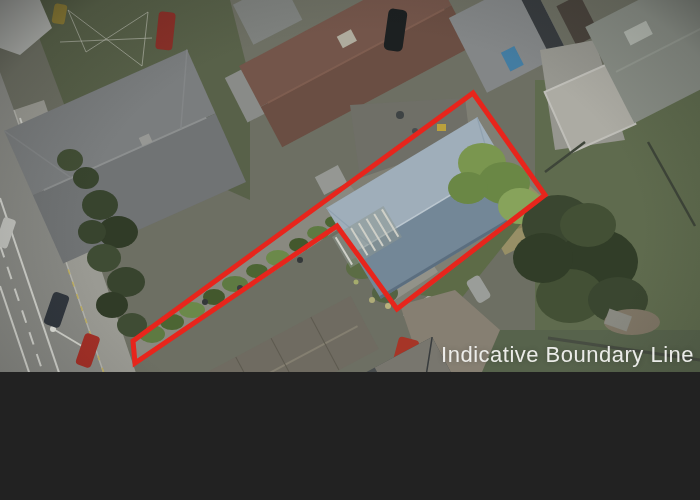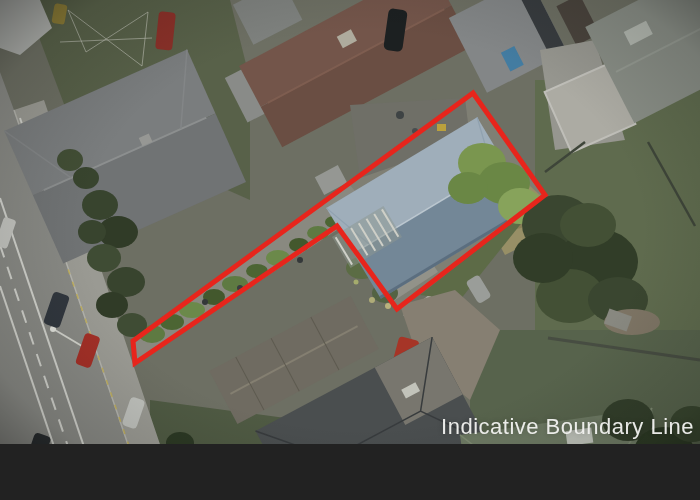--- a/index.html
+++ b/index.html
@@ -1,16 +1,16 @@
 <!DOCTYPE html>
 <html><head>
 <meta charset="utf-8">
 <style>
   html,body{margin:0;padding:0;background:#222;}
-  #stage{position:relative;width:700px;height:444px;overflow:hidden;
+  #stage{position:relative;width:700px;height:372px;overflow:hidden;
          font-family:"Liberation Sans",sans-serif;background:#ef4444;}
   #stage svg{position:absolute;left:0;top:0;display:block;}
   .caption{position:absolute;right:6px;bottom:4px;z-index:5;
            font-family:"Liberation Sans",sans-serif;font-weight:300;
            font-size:22px;letter-spacing:.5px;color:#f3f3f1;opacity:.95;
            text-shadow:0 0 6px rgba(0,0,0,.25);}
 </style>
 </head>
 <body>
 

